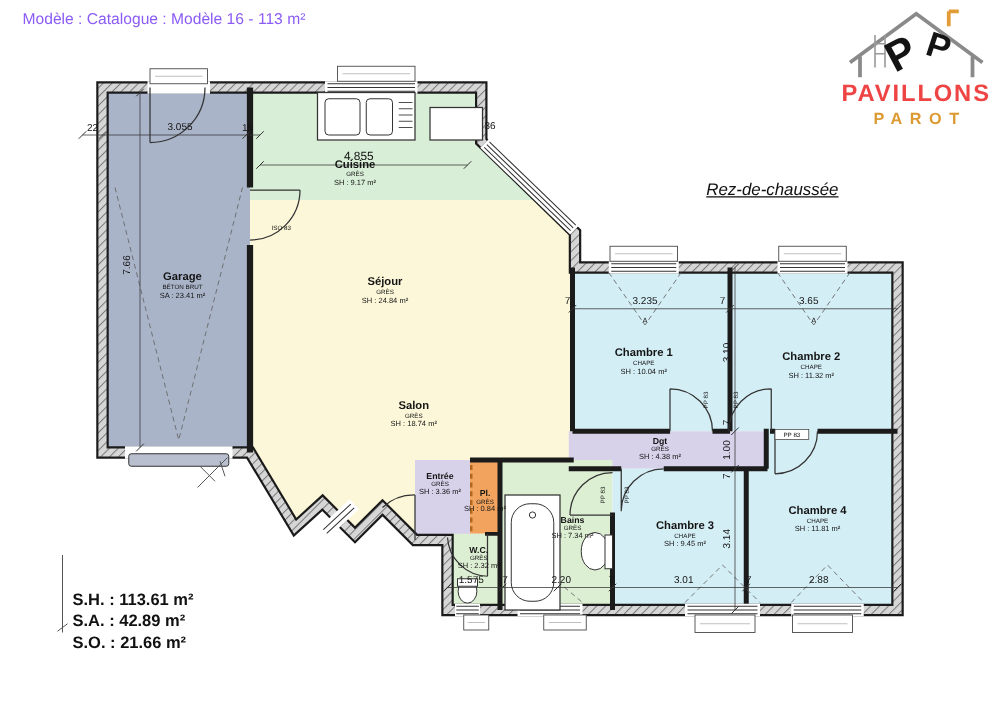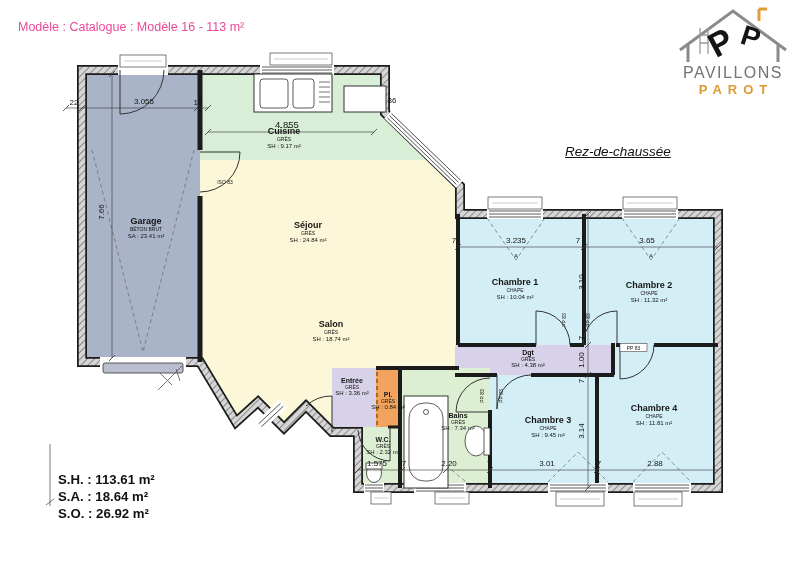--- a/index.html
+++ b/index.html
@@ -1,23 +1,23 @@
 <!DOCTYPE html>
 <html><head>
 <meta charset="utf-8">
 <style>
   html,body{margin:0;padding:0;background:#fff;}
   .page{position:relative;width:800px;height:565px;background:#fff;overflow:hidden;
         font-family:"Liberation Sans",sans-serif;color:#111;}
-  .title{position:absolute;left:18px;top:20px;font-size:12.5px;color:#ec4899;}
+  .title{position:absolute;left:18px;top:8px;font-size:12.5px;color:#8b5cf6;}
   .floor-label{position:absolute;left:565px;top:144px;font-size:13.5px;font-weight:normal;
         font-style:italic;text-decoration:underline;}
   .summary{position:absolute;left:58px;top:472px;font-size:13.2px;font-weight:bold;line-height:1.28;}
   .logo{position:absolute;left:668px;top:2px;width:130px;text-align:center;}
-  .logo-top{font-size:16px;font-weight:normal;color:#737373;letter-spacing:1.5px;margin-top:-2px;}
+  .logo-top{font-size:19px;font-weight:bold;color:#ef4444;letter-spacing:1.5px;margin-top:-2px;}
   .logo-bottom{font-size:13px;font-weight:bold;color:#dd9a33;letter-spacing:6px;margin-left:6px;text-align:center;}
   svg text{fill:#141414;text-anchor:middle;font-family:"Liberation Sans",sans-serif;}
   .rn{font-size:9px;font-weight:bold;}
   .rn-sm{font-size:7px;font-weight:bold;}
   .rs{font-size:5px;}
   .ra{font-size:6px;}
   .dim{font-size:8px;}
   .dim-lg{font-size:9.5px;}
   .tiny{font-size:5px;}
   .mark{font-size:6px;}
@@ -39,22 +39,22 @@
       <text x="80" y="44" transform="rotate(18 80 44)" style="font-size:28px;font-weight:bold" fill="#6f7072">P</text>
     </svg>
     <div class="logo-top">PAVILLONS</div>
     <div class="logo-bottom">PAROT</div>
   </div>
 
   <div class="floor-label">Rez-de-chaussée</div>
 
   <div class="summary">
     <div>S.H. : 113.61 m²</div>
-    <div>S.A. : 18.64 m²</div>
-    <div>S.O. : 26.92 m²</div>
+    <div>S.A. : 42.89 m²</div>
+    <div>S.O. : 21.66 m²</div>
   </div>
 
   <svg width="800" height="565" viewBox="0 0 800 565" style="position:absolute;left:0;top:0">
     <defs>
       <pattern id="hatch" width="5" height="5" patternUnits="userSpaceOnUse" patternTransform="rotate(45)">
         <rect width="5" height="5" fill="#d6d6d6"></rect>
         <line x1="0" y1="0" x2="0" y2="5" stroke="#777" stroke-width="1.6"></line>
       </pattern>
     </defs>
 

